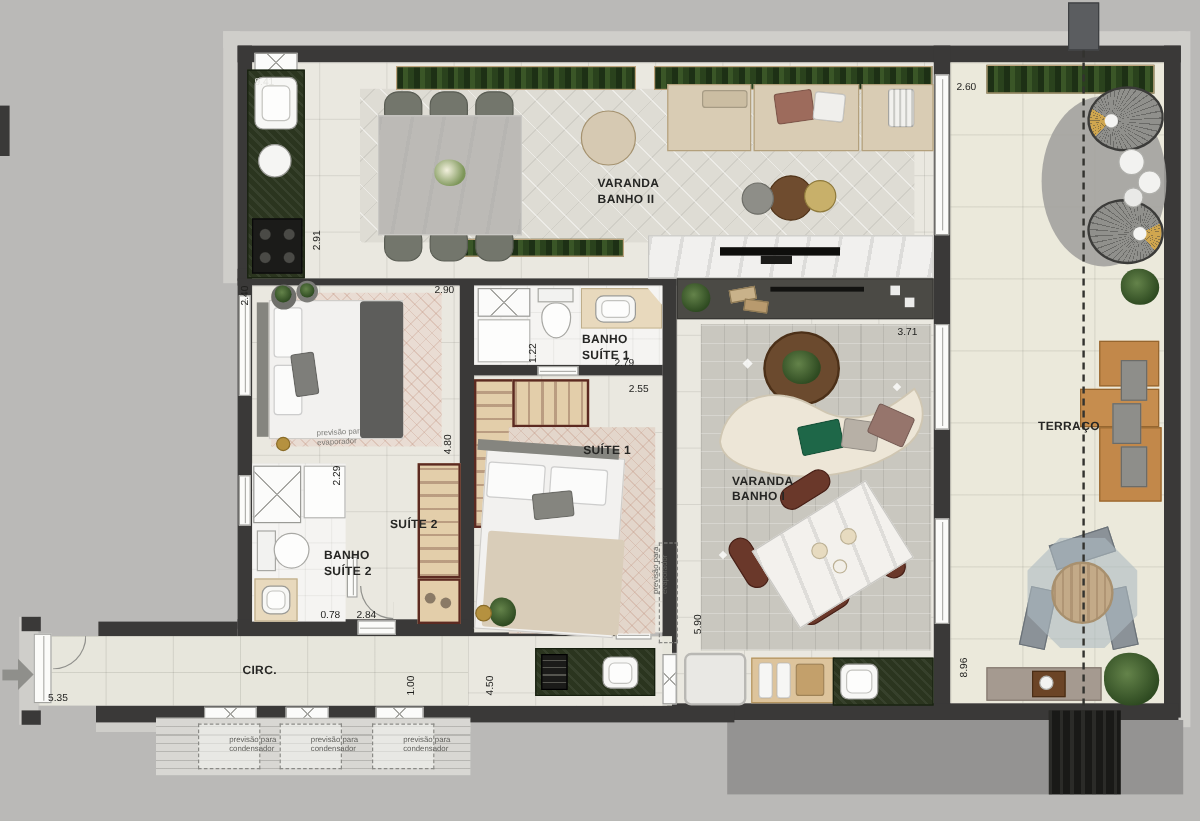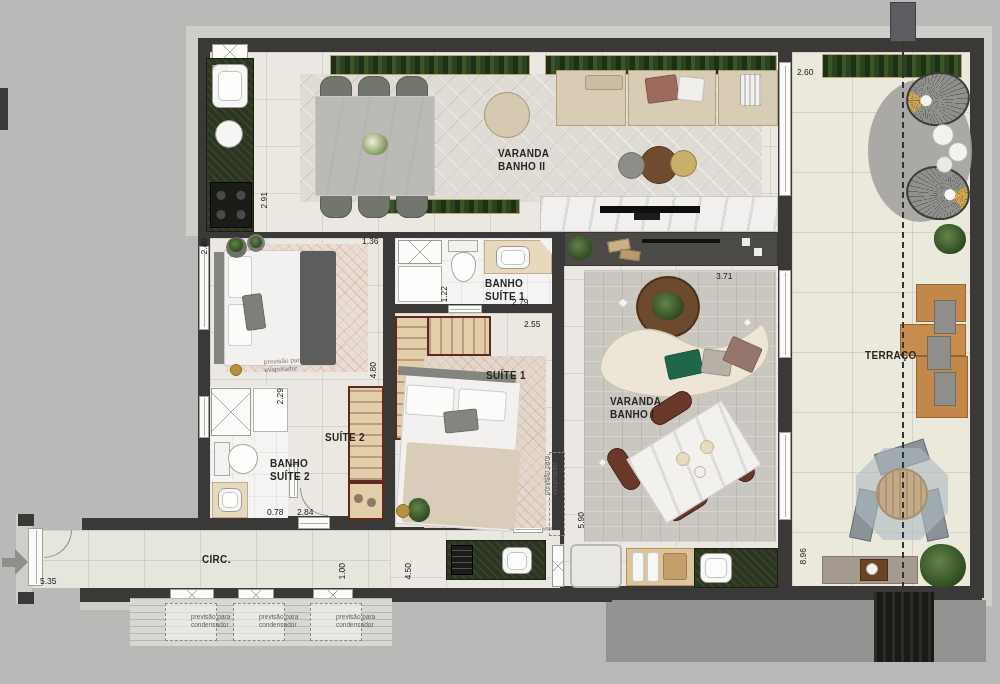--- a/index.html
+++ b/index.html
@@ -338,29 +338,29 @@
   <div class="rlabel" style="left:834px;top:350px;width:62px;">
       <span>TERRAÇO</span>
     </div>
   <div class="rlabel" style="left:182px;top:554px;width:40px;">
       <span>CIRC.</span>
     </div>
 
   <div class="dim" style="left:212px;top:64px;color:#e3e3df;">9.41</div>
   <div class="dim v" style="left:260px;top:192px;">2.91</div>
   <div class="dim" style="left:797px;top:68px;">2.60</div>
-  <div class="dim" style="left:362px;top:237px;">1.36</div>
+  <div class="dim" style="left:362px;top:237px;">2.90</div>
   <div class="dim v" style="left:200px;top:238px;">2.40</div>
   <div class="dim v" style="left:369px;top:362px;">4.80</div>
   <div class="dim v" style="left:276px;top:388px;">2.29</div>
   <div class="dim" style="left:267px;top:508px;">0.78</div>
   <div class="dim" style="left:297px;top:508px;">2.84</div>
   <div class="dim v" style="left:440px;top:286px;">1.22</div>
   <div class="dim" style="left:512px;top:298px;">2.79</div>
   <div class="dim" style="left:524px;top:320px;">2.55</div>
-  <div class="dim" style="left:716px;top:272px;">3.71</div>
+  <div class="dim" style="left:748px;top:272px;">3.71</div>
   <div class="dim" style="left:40px;top:577px;">5.35</div>
   <div class="dim v" style="left:338px;top:563px;">1.00</div>
   <div class="dim v" style="left:404px;top:563px;">4.50</div>
   <div class="dim v" style="left:577px;top:512px;">5.90</div>
   <div class="dim v" style="left:799px;top:548px;">8.96</div>
 
 </div>
 
 </body></html>

